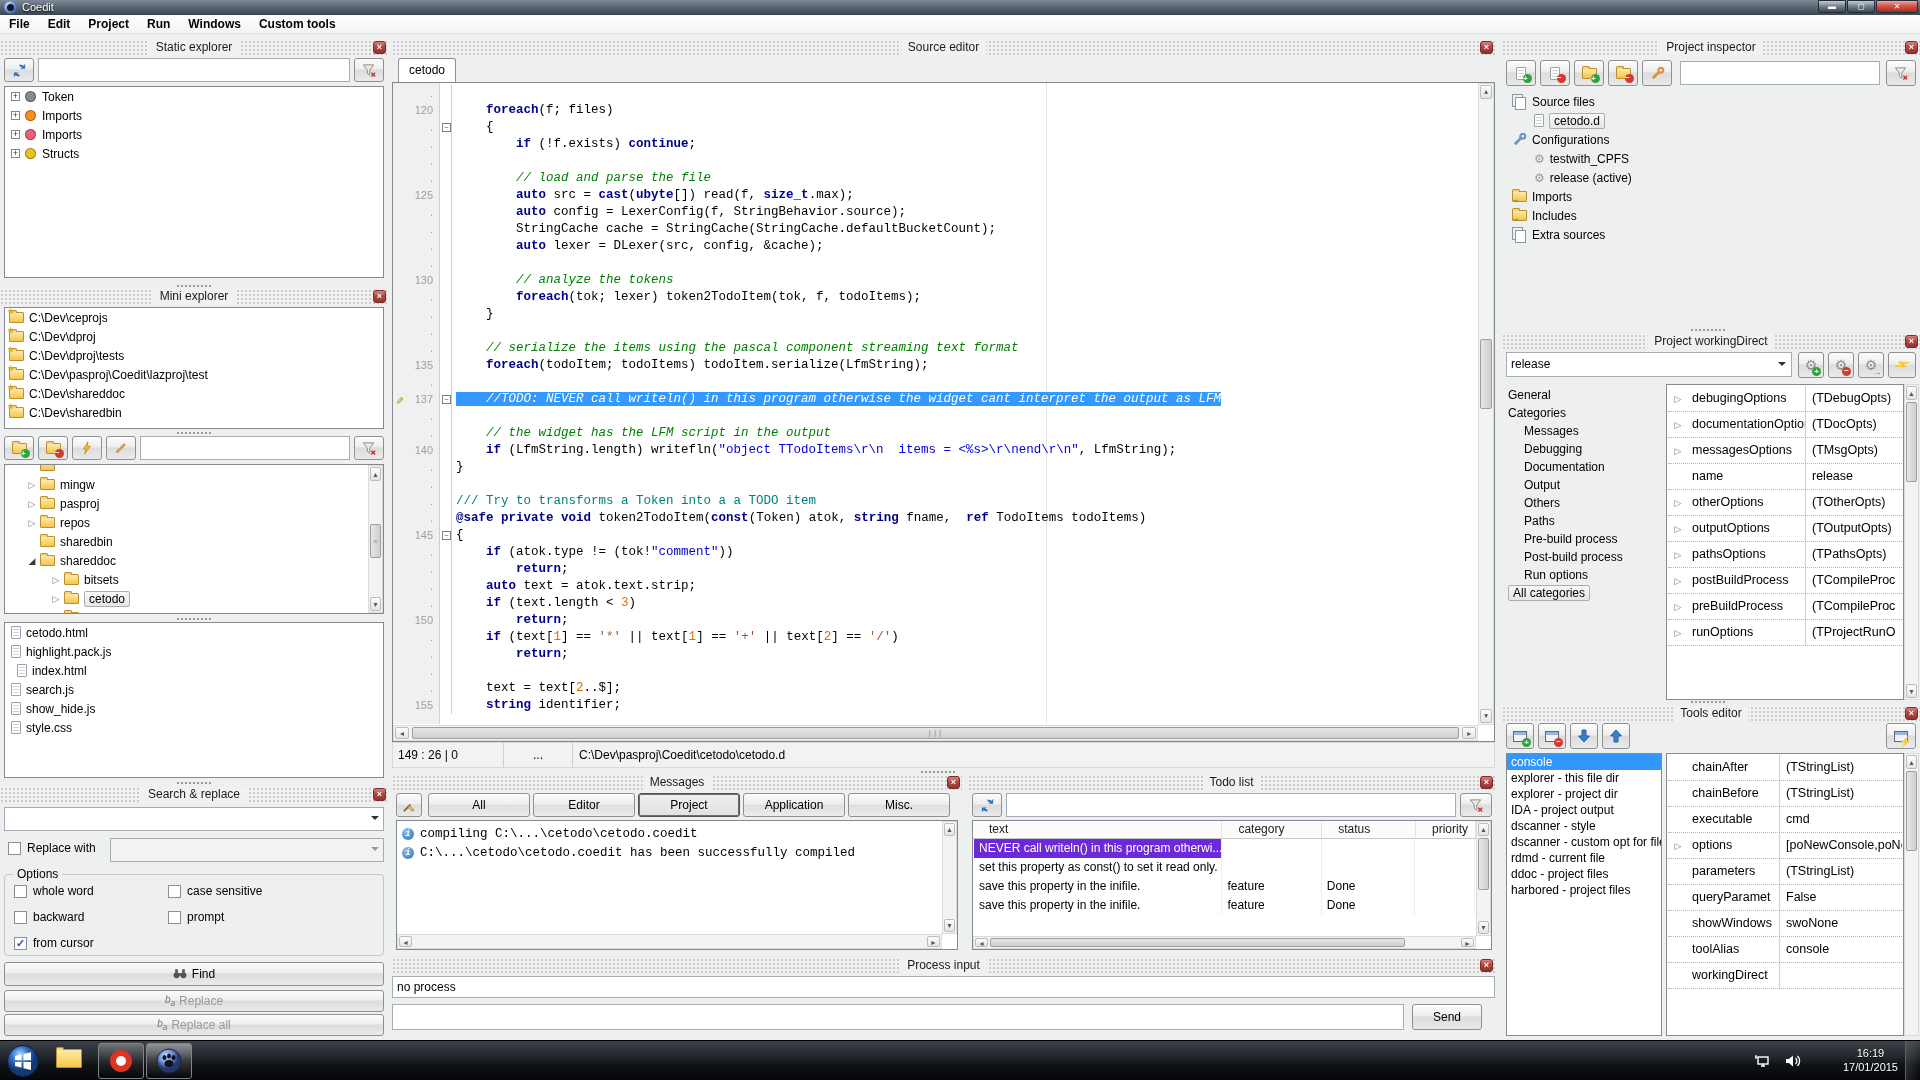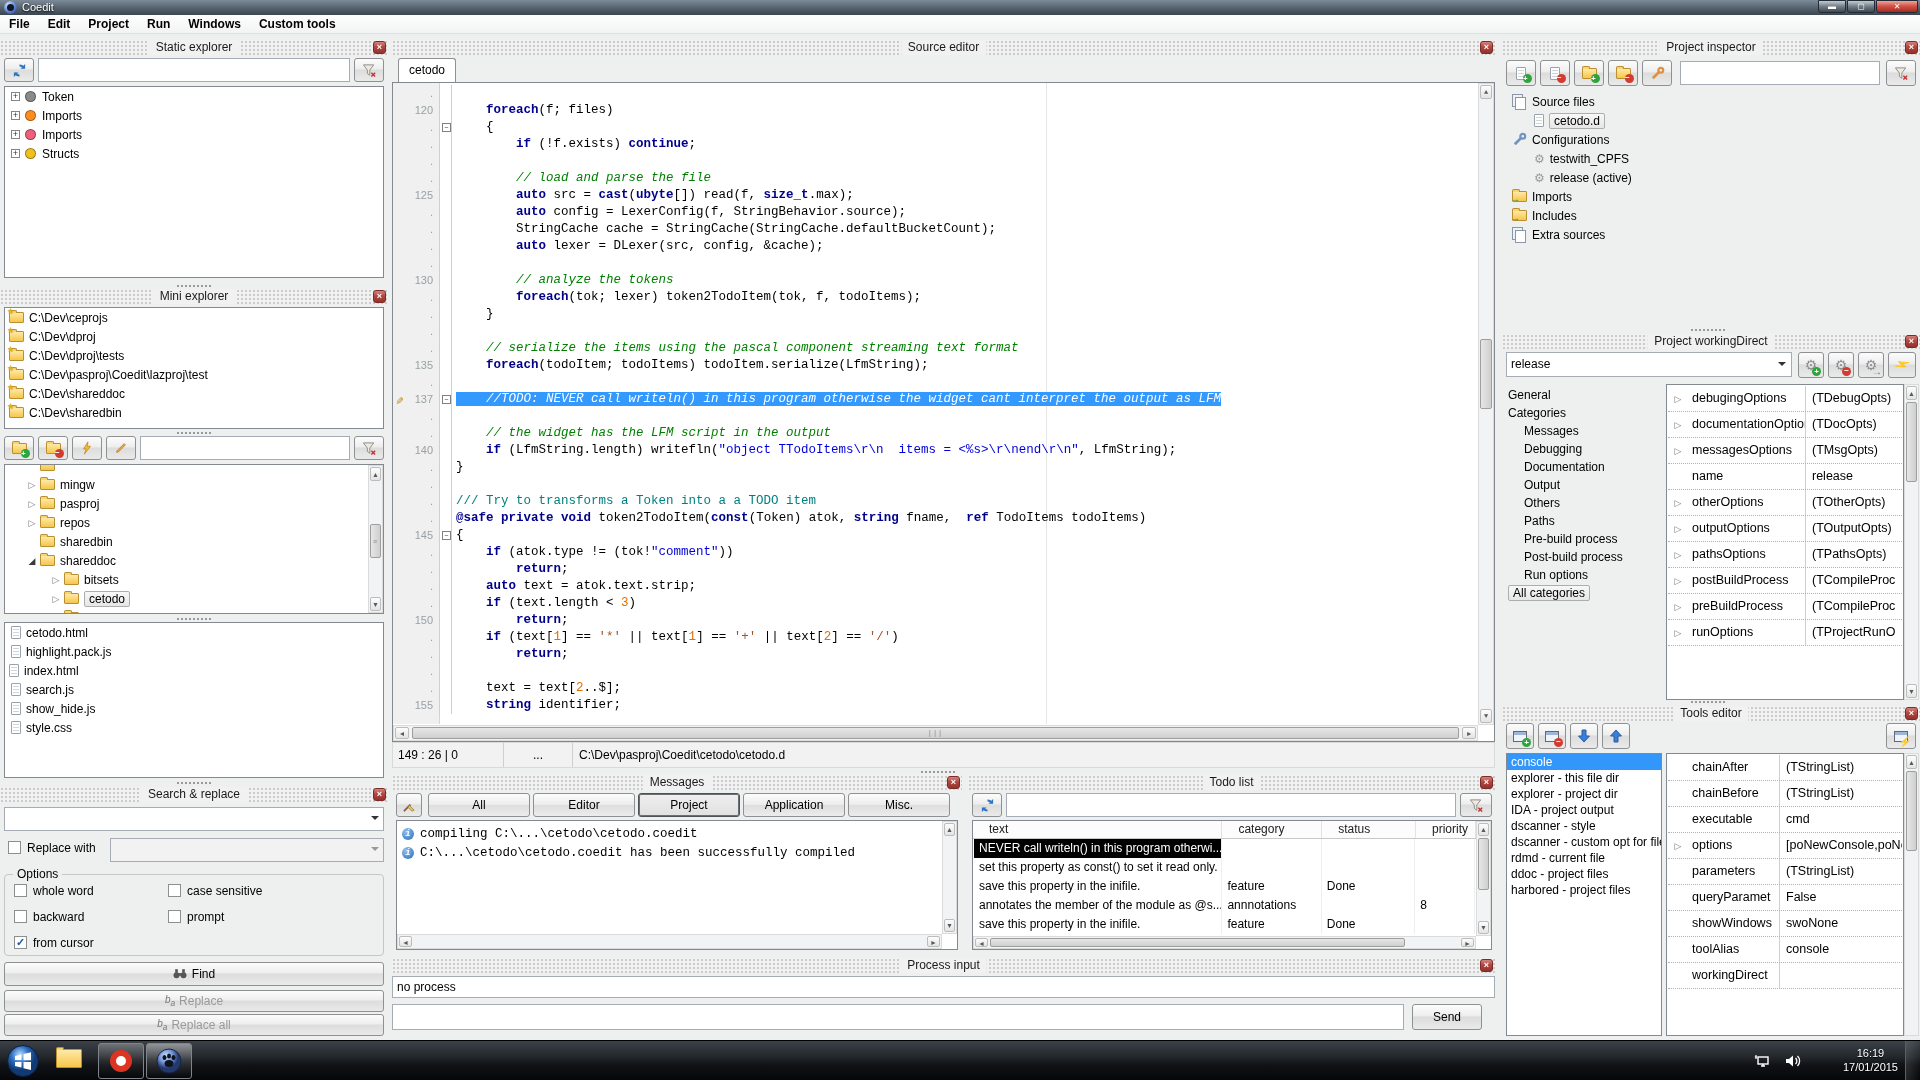--- a/index.html
+++ b/index.html
@@ -87,37 +87,37 @@
     background:linear-gradient(#fcfcfc,#ececec 48%,#dedede 52%,#ececec);font-size:12px;text-align:center;line-height:22px}
   .mtab.active{border-color:#4e5356;box-shadow:inset 0 0 0 1px #6a6f74;background:linear-gradient(#efefef,#e0e0e0)}
   .msgrow{display:flex;align-items:center;height:19px;font-family:"Liberation Mono","DejaVu Sans Mono",monospace;
     font-size:12.5px;white-space:pre}
   .infoic{width:12px;height:12px;border-radius:50%;flex:none;margin:0 6px 0 4px;color:#fff;font-size:9px;line-height:12px;
     text-align:center;font-weight:bold;font-style:italic;background:radial-gradient(circle at 35% 30%,#8fc0f2,#2b6cb8)}
   .gridhead{display:flex;height:17px;background:#fcfcfc;border-bottom:1px solid #c8c8c8;font-size:12px;color:#222}
   .gridhead div{box-sizing:border-box;padding:0 16px;border-right:1px solid #e2e2e2;line-height:16px}
   .grow{display:flex;height:19px;font-size:12px;line-height:19px}
   .grow div{box-sizing:border-box;padding:0 5px;overflow:hidden;white-space:nowrap}
-  .gsel{background:#000000;color:#fff}
+  .gsel{background:#6d28d9;color:#fff}
   
   .prow{display:flex;height:25px;align-items:center;border-bottom:1px dotted #b2b2b2;font-size:12.5px}
   .prow .pexp{width:20px;flex:none;text-align:center;color:#7a7a7a;font-size:9px}
   .prow .pname{box-sizing:border-box;padding:0 4px;border-right:1px solid #cfcfcf;overflow:hidden;white-space:nowrap;height:25px;line-height:25px}
   .prow .pval{flex:1;padding:0 6px;overflow:hidden;white-space:nowrap;height:25px;line-height:25px}
   .lrow{height:16px;line-height:16px;font-size:12px;padding-left:4px;white-space:nowrap;overflow:hidden}
   .lrow.sel{background:#3296fa;color:#fff}
   
   #taskbar{position:absolute;left:0;top:1040px;width:1920px;height:40px;
     background:linear-gradient(#3a4148,#23272c 40%,#101215 60%,#04060a);border-top:1px solid #000}
   .tkbox{position:absolute;top:2px;width:46px;height:36px;box-sizing:border-box;border:1px solid #7f858c;border-radius:3px;
     background:linear-gradient(rgba(255,255,255,.28),rgba(255,255,255,.08) 45%,rgba(0,0,0,.15));display:flex;align-items:center;justify-content:center}
   .clock{position:absolute;right:22px;top:5px;color:#fff;font-size:11px;text-align:center;line-height:14px;text-shadow:0 1px 1px #000}
   .showdesk{position:absolute;right:0;top:0;width:14px;height:40px;border-left:1px solid #5a5f66;
     background:linear-gradient(90deg,rgba(255,255,255,.12),rgba(255,255,255,0))}
-  .checkrow{position:absolute;display:flex;align-items:flex-start;font-size:12px}
+  .checkrow{position:absolute;display:flex;align-items:flex-end;font-size:12px}
   .checkrow .cb{margin-right:6px}
   svg{display:block}
 </style>
 </head>
 <body>
 
 <div class="titlebar">
   <span class="pawdot">
       <i></i>
     </span>
@@ -295,21 +295,21 @@
 <div class="splitdots" style="top:617px;left:176px"></div>
 <div class="wbox" style="top:622px;left:4px;width:380px;height:156px" id="me-files">
     <div class="trow" style="height:19px;padding-left:6px">
       <span class="docic"></span>
       <span>cetodo.html</span>
     </div>
     <div class="trow" style="height:19px;padding-left:6px">
       <span class="docic"></span>
       <span>highlight.pack.js</span>
     </div>
-    <div class="trow" style="height:19px;padding-left:4px">
+    <div class="trow" style="height:19px;padding-left:12px">
       <span class="docic"></span>
       <span>index.html</span>
     </div>
     <div class="trow" style="height:19px;padding-left:6px">
       <span class="docic"></span>
       <span>search.js</span>
     </div>
     <div class="trow" style="height:19px;padding-left:6px">
       <span class="docic"></span>
       <span>show_hide.js</span>
@@ -510,26 +510,20 @@
         <div style="width:250px;border-right:1px solid #efefef">set this property as const() to set it read only.</div>
         <div style="width:100px;border-right:1px solid #efefef"></div>
         <div style="width:94px;border-right:1px solid #efefef"></div>
         <div style="width:60px;border-right:1px solid #efefef"></div>
       </div>
       <div class="grow">
         <div style="width:250px;border-right:1px solid #efefef">save this property in the inifile.</div>
         <div style="width:100px;border-right:1px solid #efefef">feature</div>
         <div style="width:94px;border-right:1px solid #efefef">Done</div>
         <div style="width:60px;border-right:1px solid #efefef"></div>
-      </div>
-      <div class="grow">
-        <div style="width:250px;border-right:1px solid #efefef">annotates the member of the module as @s...</div>
-        <div style="width:100px;border-right:1px solid #efefef">annnotations</div>
-        <div style="width:94px;border-right:1px solid #efefef"></div>
-        <div style="width:60px;border-right:1px solid #efefef">8</div>
       </div>
       <div class="grow">
         <div style="width:250px;border-right:1px solid #efefef">save this property in the inifile.</div>
         <div style="width:100px;border-right:1px solid #efefef">feature</div>
         <div style="width:94px;border-right:1px solid #efefef">Done</div>
         <div style="width:60px;border-right:1px solid #efefef"></div>
       </div>
     </div>
   <div class="sbv" style="top:0;right:0;width:15px;bottom:13px">
     <span class="sbtn" style="top:1px;left:1px;right:1px;height:13px;font-size:7px;line-height:12px">▲</span>

